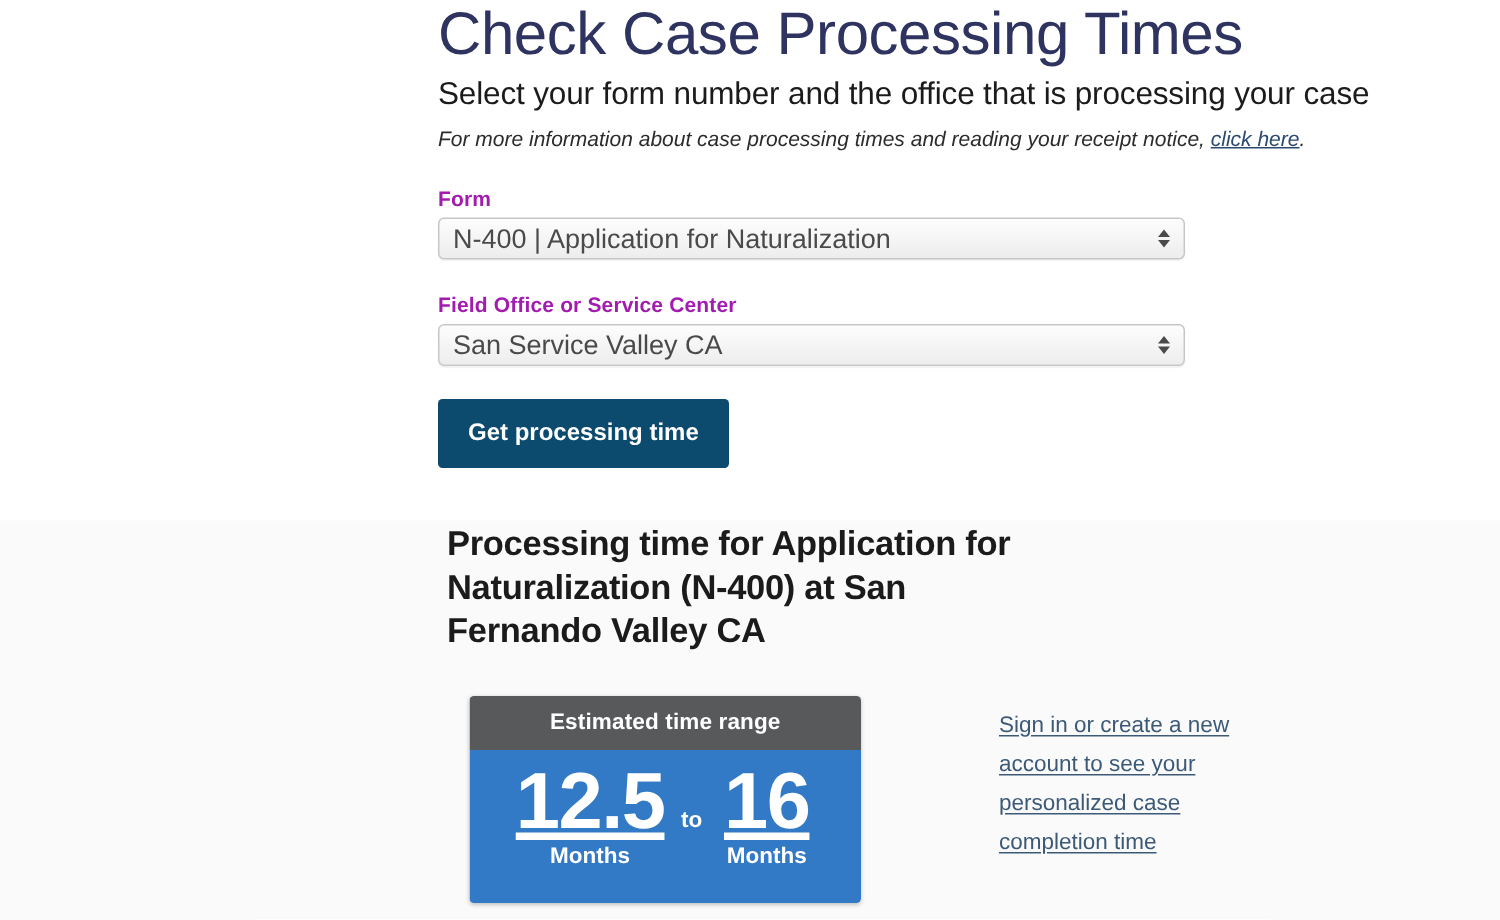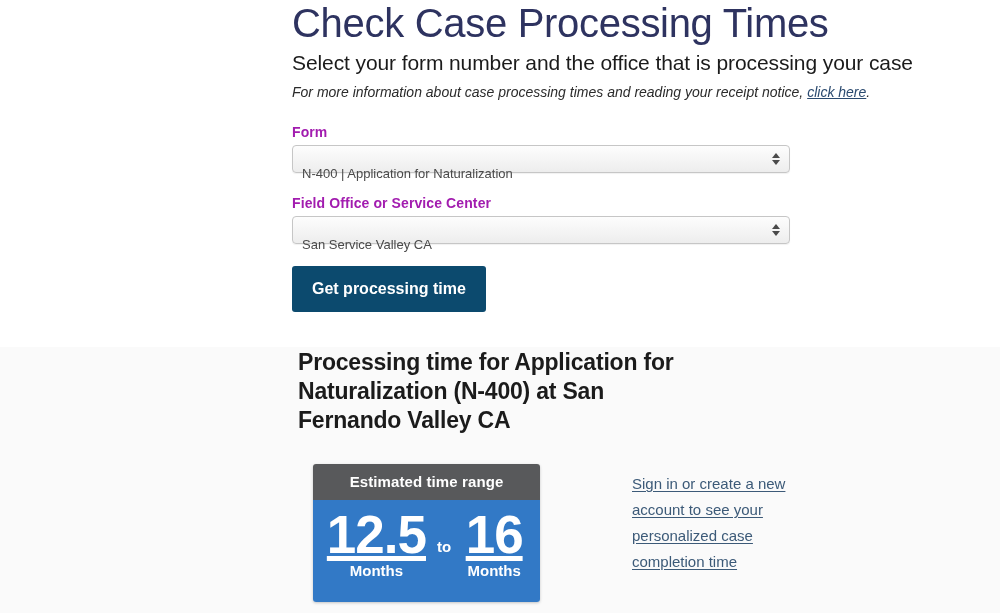--- a/index.html
+++ b/index.html
@@ -93,23 +93,23 @@
     height: 28px;
     box-sizing: border-box;
     border: 1px solid #c6c6c6;
     border-radius: 4px;
     background: linear-gradient(#fdfdfd, #ededed);
     box-shadow: 0 1px 1px rgba(0,0,0,0.06);
   }
   .select-value {
     position: absolute;
     left: 9px;
-    top: 15px;
+    top: 0;
     line-height: 26px;
-    font-size: 13px;
+    font-size: 18px;
     color: #4a4a4a;
     white-space: nowrap;
     overflow: hidden;
     width: 455px;
   }
   .stepper {
     position: absolute;
     right: 6px;
     top: 0;
     height: 26px;
@@ -167,21 +167,21 @@
   }
 
   .results-row {
     position: relative;
     margin-top: 29px;
     display: flex;
     align-items: flex-start;
   }
 
   .time-card {
-    width: 227px;
+    width: 261px;
     margin-left: 15px;
     border-radius: 3px;
     overflow: hidden;
     box-shadow: 0 1px 3px rgba(0,0,0,0.22);
   }
   .time-card-head {
     background: #58595b;
     color: #ffffff;
     text-align: center;
     font-size: 15px;

